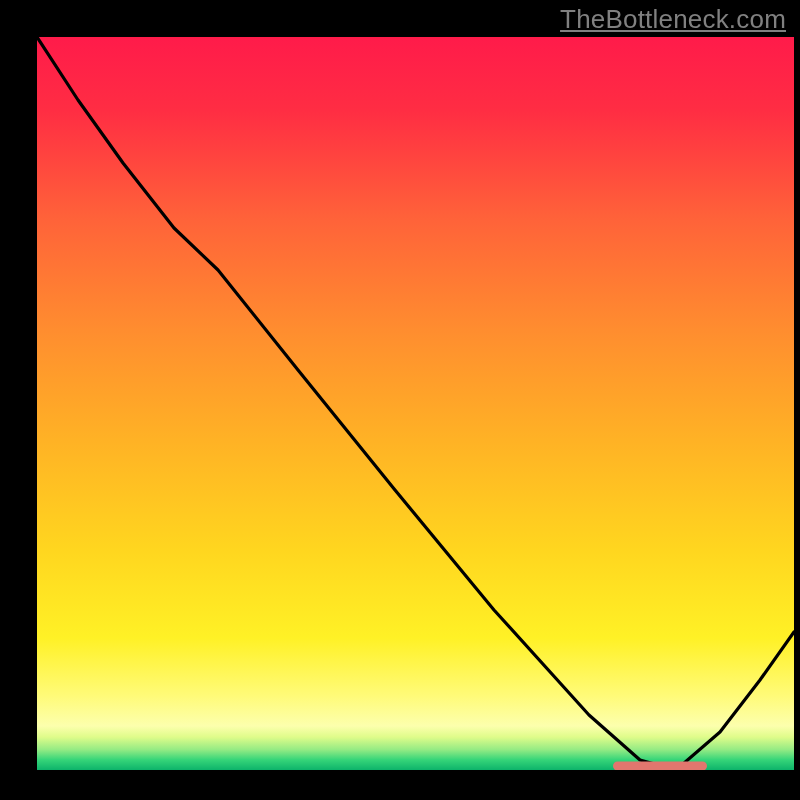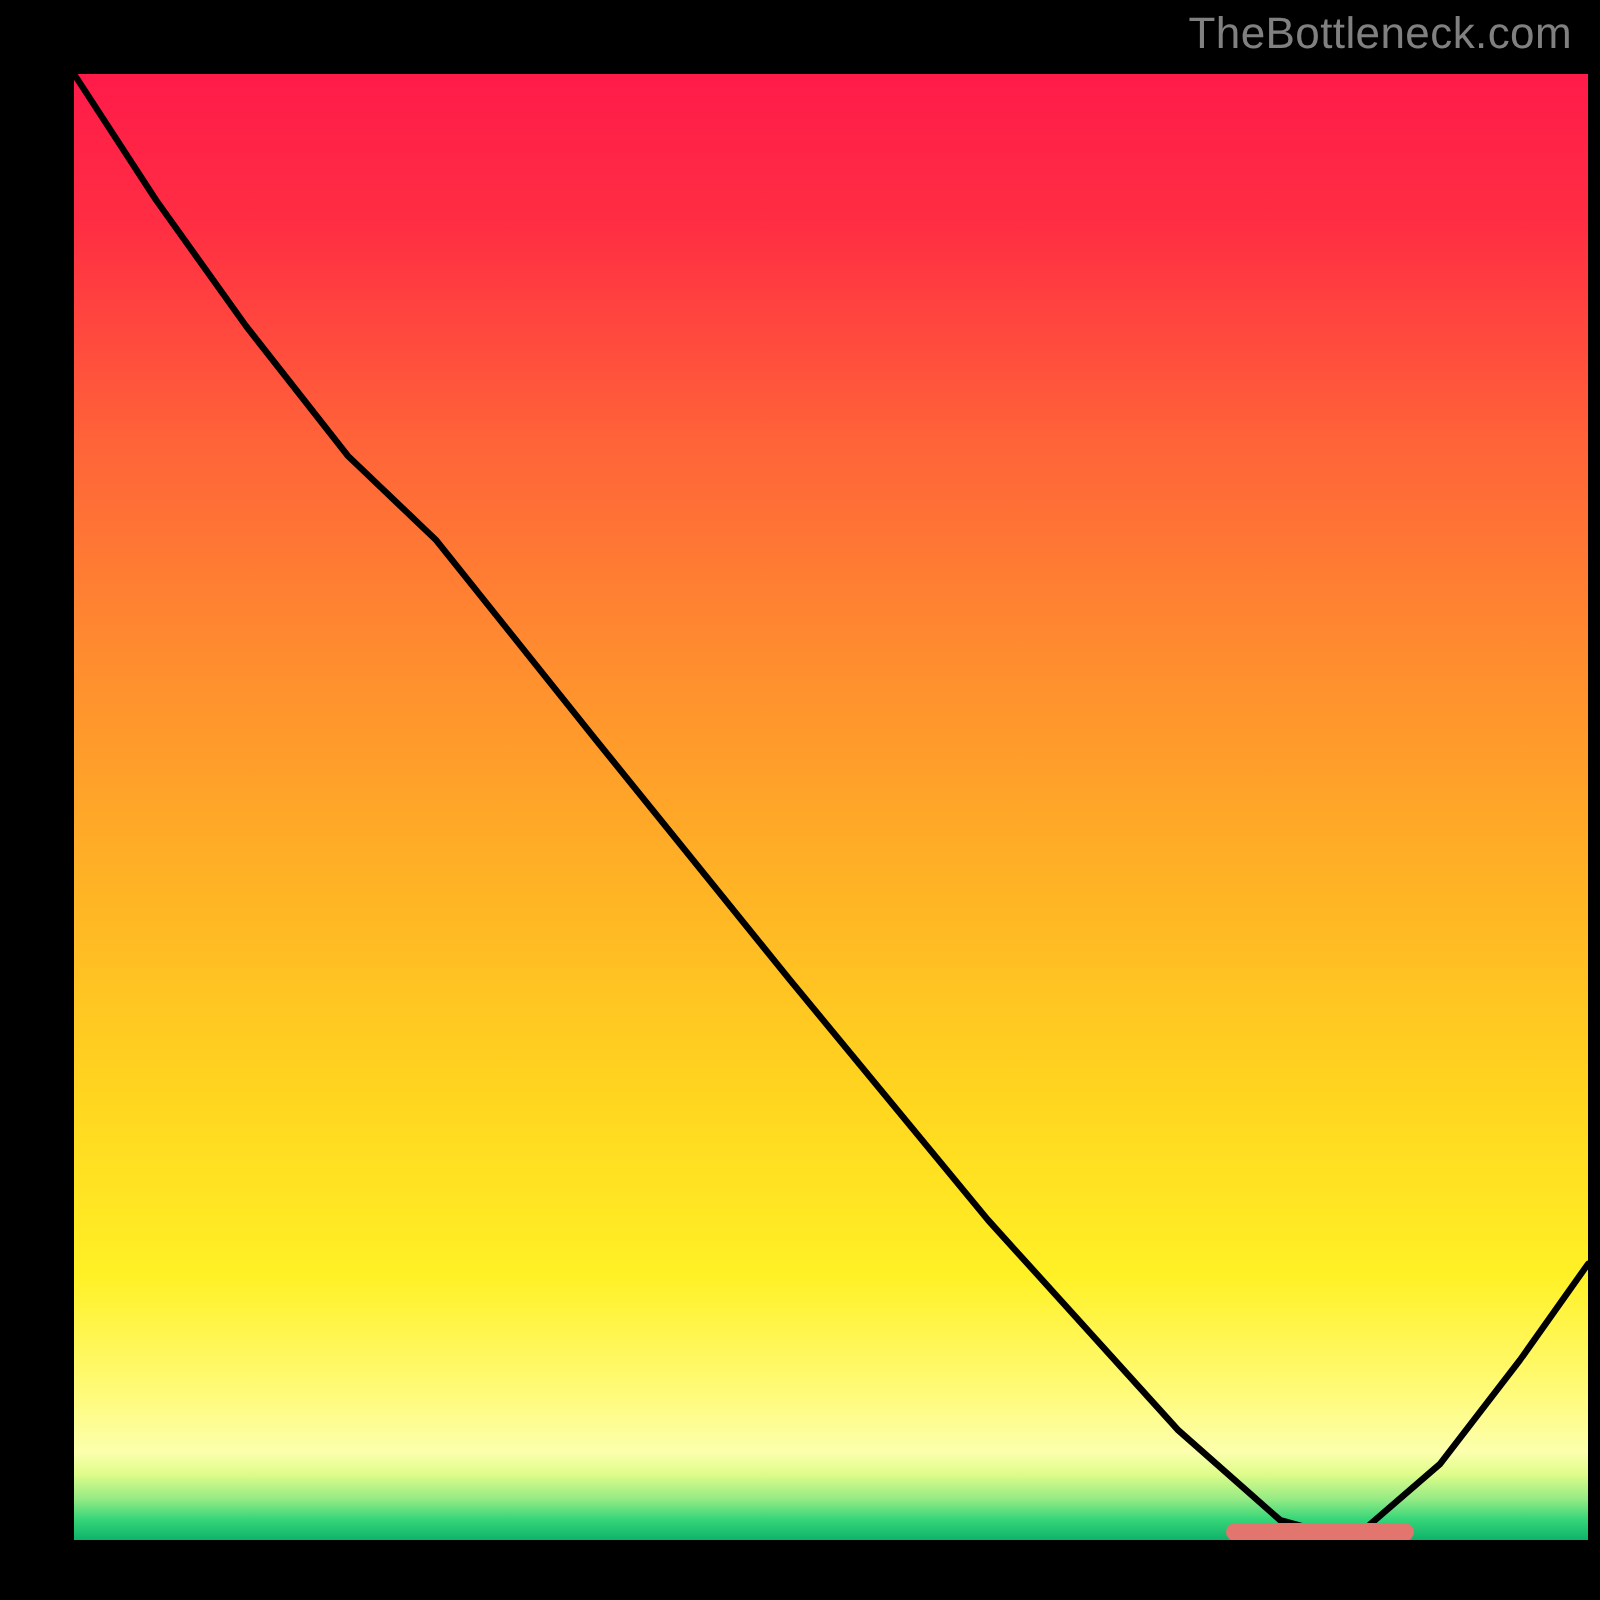--- a/index.html
+++ b/index.html
@@ -14,24 +14,25 @@
   .stage {
     position: relative;
     width: 800px;
     height: 800px;
   }
   .watermark {
     position: absolute;
     top: 4px;
     right: 14px;
     color: #808080;
-    font-size: 22px;
+    font-size: 26px;
     font-weight: 500;
     letter-spacing: 0.2px;
     user-select: none;
+    text-decoration: underline;
   }
   .chart-svg {
     position: absolute;
     inset: 0;
     width: 800px;
     height: 800px;
     display: block;
   }
 </style>
 </head>

